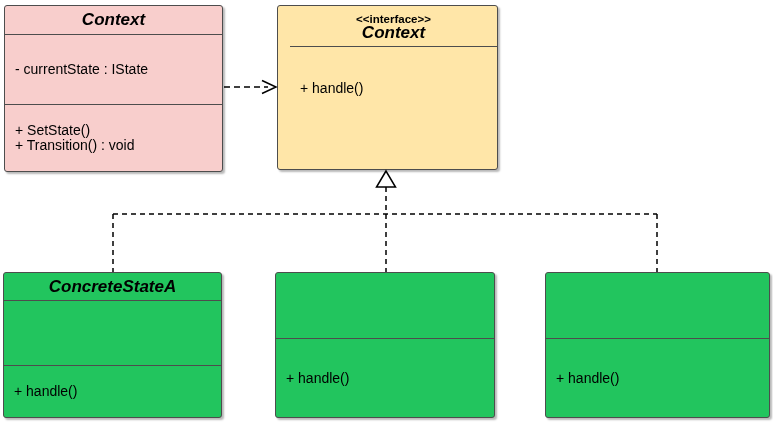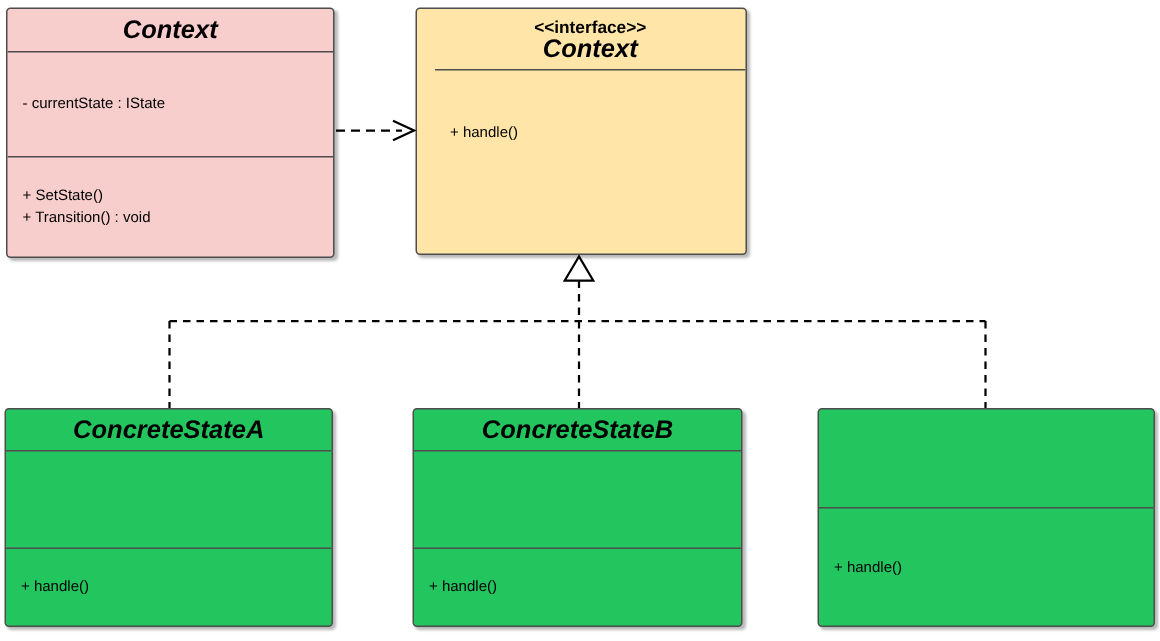--- a/index.html
+++ b/index.html
@@ -56,21 +56,21 @@
     line-height: 14px;
   }
   .class-name {
     font-weight: bold;
     font-size: 17px;
     line-height: 14px;
     font-style: italic;
   }
 
   .member-compartment {
-    font-size: 10px;
+    font-size: 14px;
     color: #000000;
     line-height: 15px;
     padding: 0 0 0 10px;
     display: flex;
     flex-direction: column;
     justify-content: center;
   }
   .member-line {
     white-space: nowrap;
   }
@@ -132,23 +132,20 @@
     <div class="compartment title-compartment" style="height:27px;">
       <span class="class-name">ConcreteStateA</span>
     </div>
     <div class="compartment member-compartment" style="height:65px;"></div>
     <div class="compartment member-compartment" style="flex:1;">
       <div class="member-line">+ handle()</div>
     </div>
   </div>
 
   <div class="uml-class theme-concrete" style="left:275px; top:272px; width:220px; height:146px;">
-    <div class="compartment title-compartment" style="height:27px;">
-      <span class="class-name">ConcreteStateB</span>
-    </div>
     <div class="compartment member-compartment" style="height:65px;"></div>
     <div class="compartment member-compartment" style="flex:1;">
       <div class="member-line">+ handle()</div>
     </div>
   </div>
 
   <div class="uml-class theme-concrete" style="left:545px; top:272px; width:225px; height:146px;">
     <div class="compartment member-compartment" style="height:65px;"></div>
     <div class="compartment member-compartment" style="flex:1;">
       <div class="member-line">+ handle()</div>

